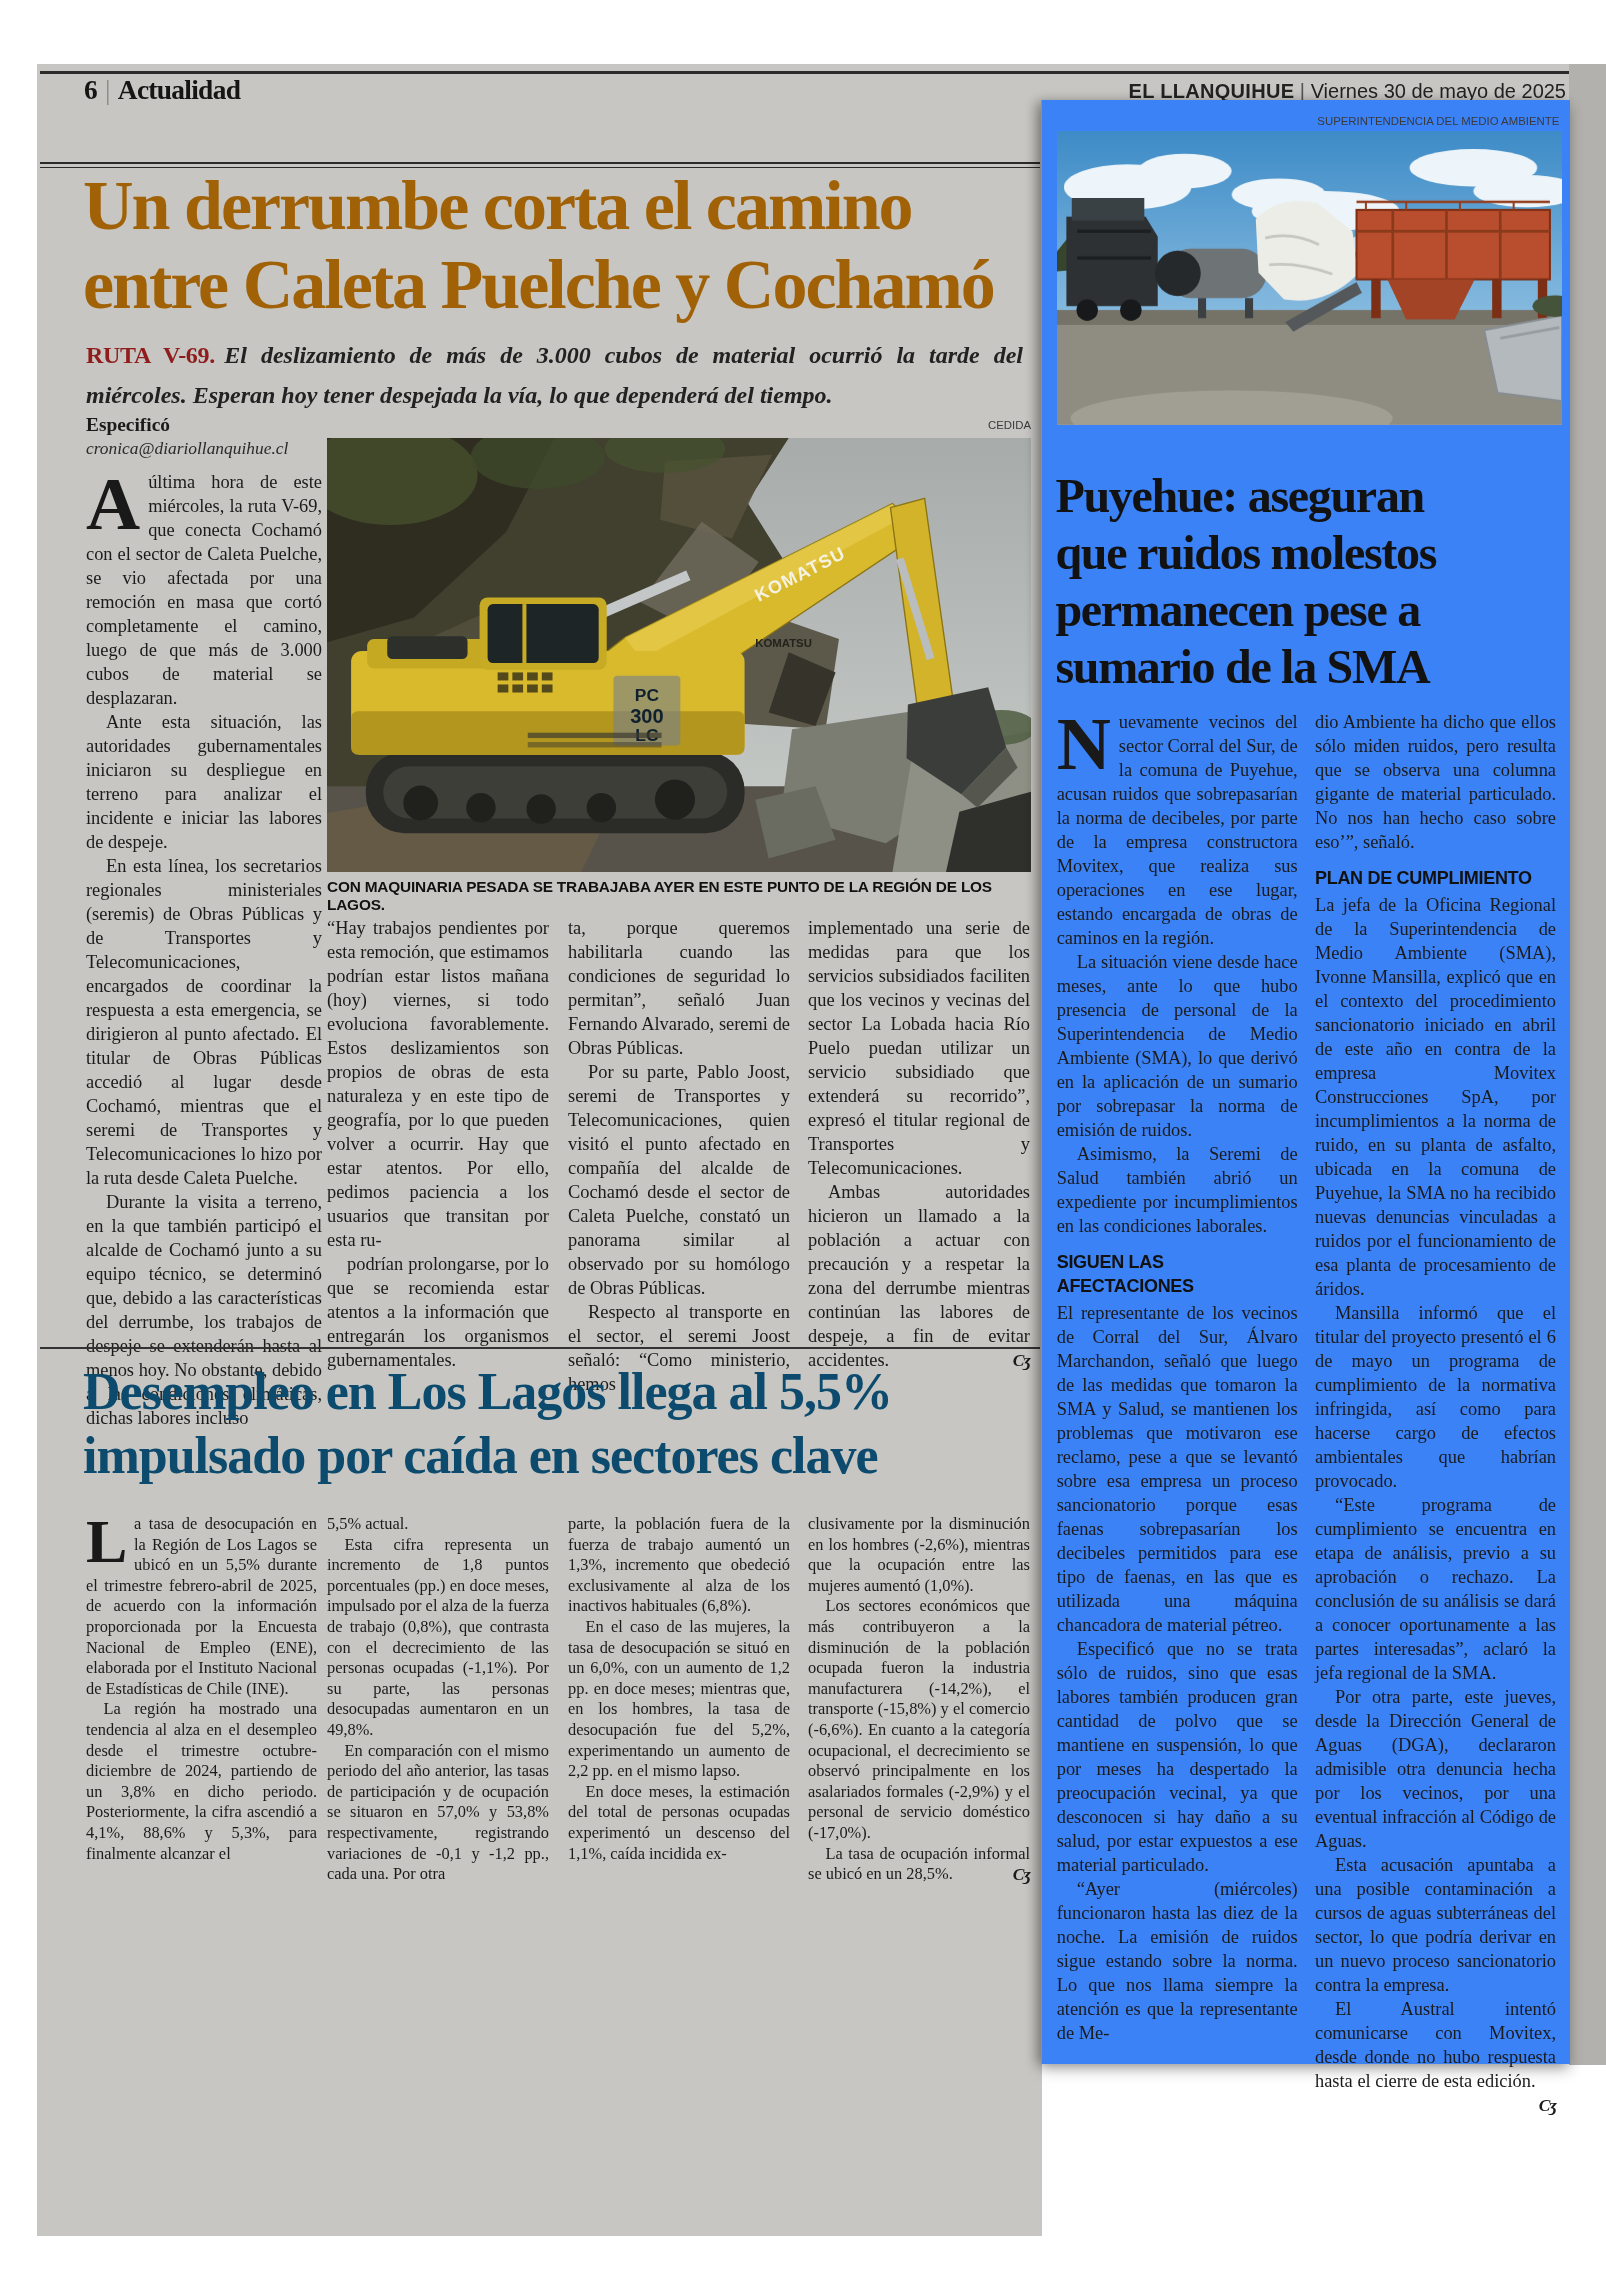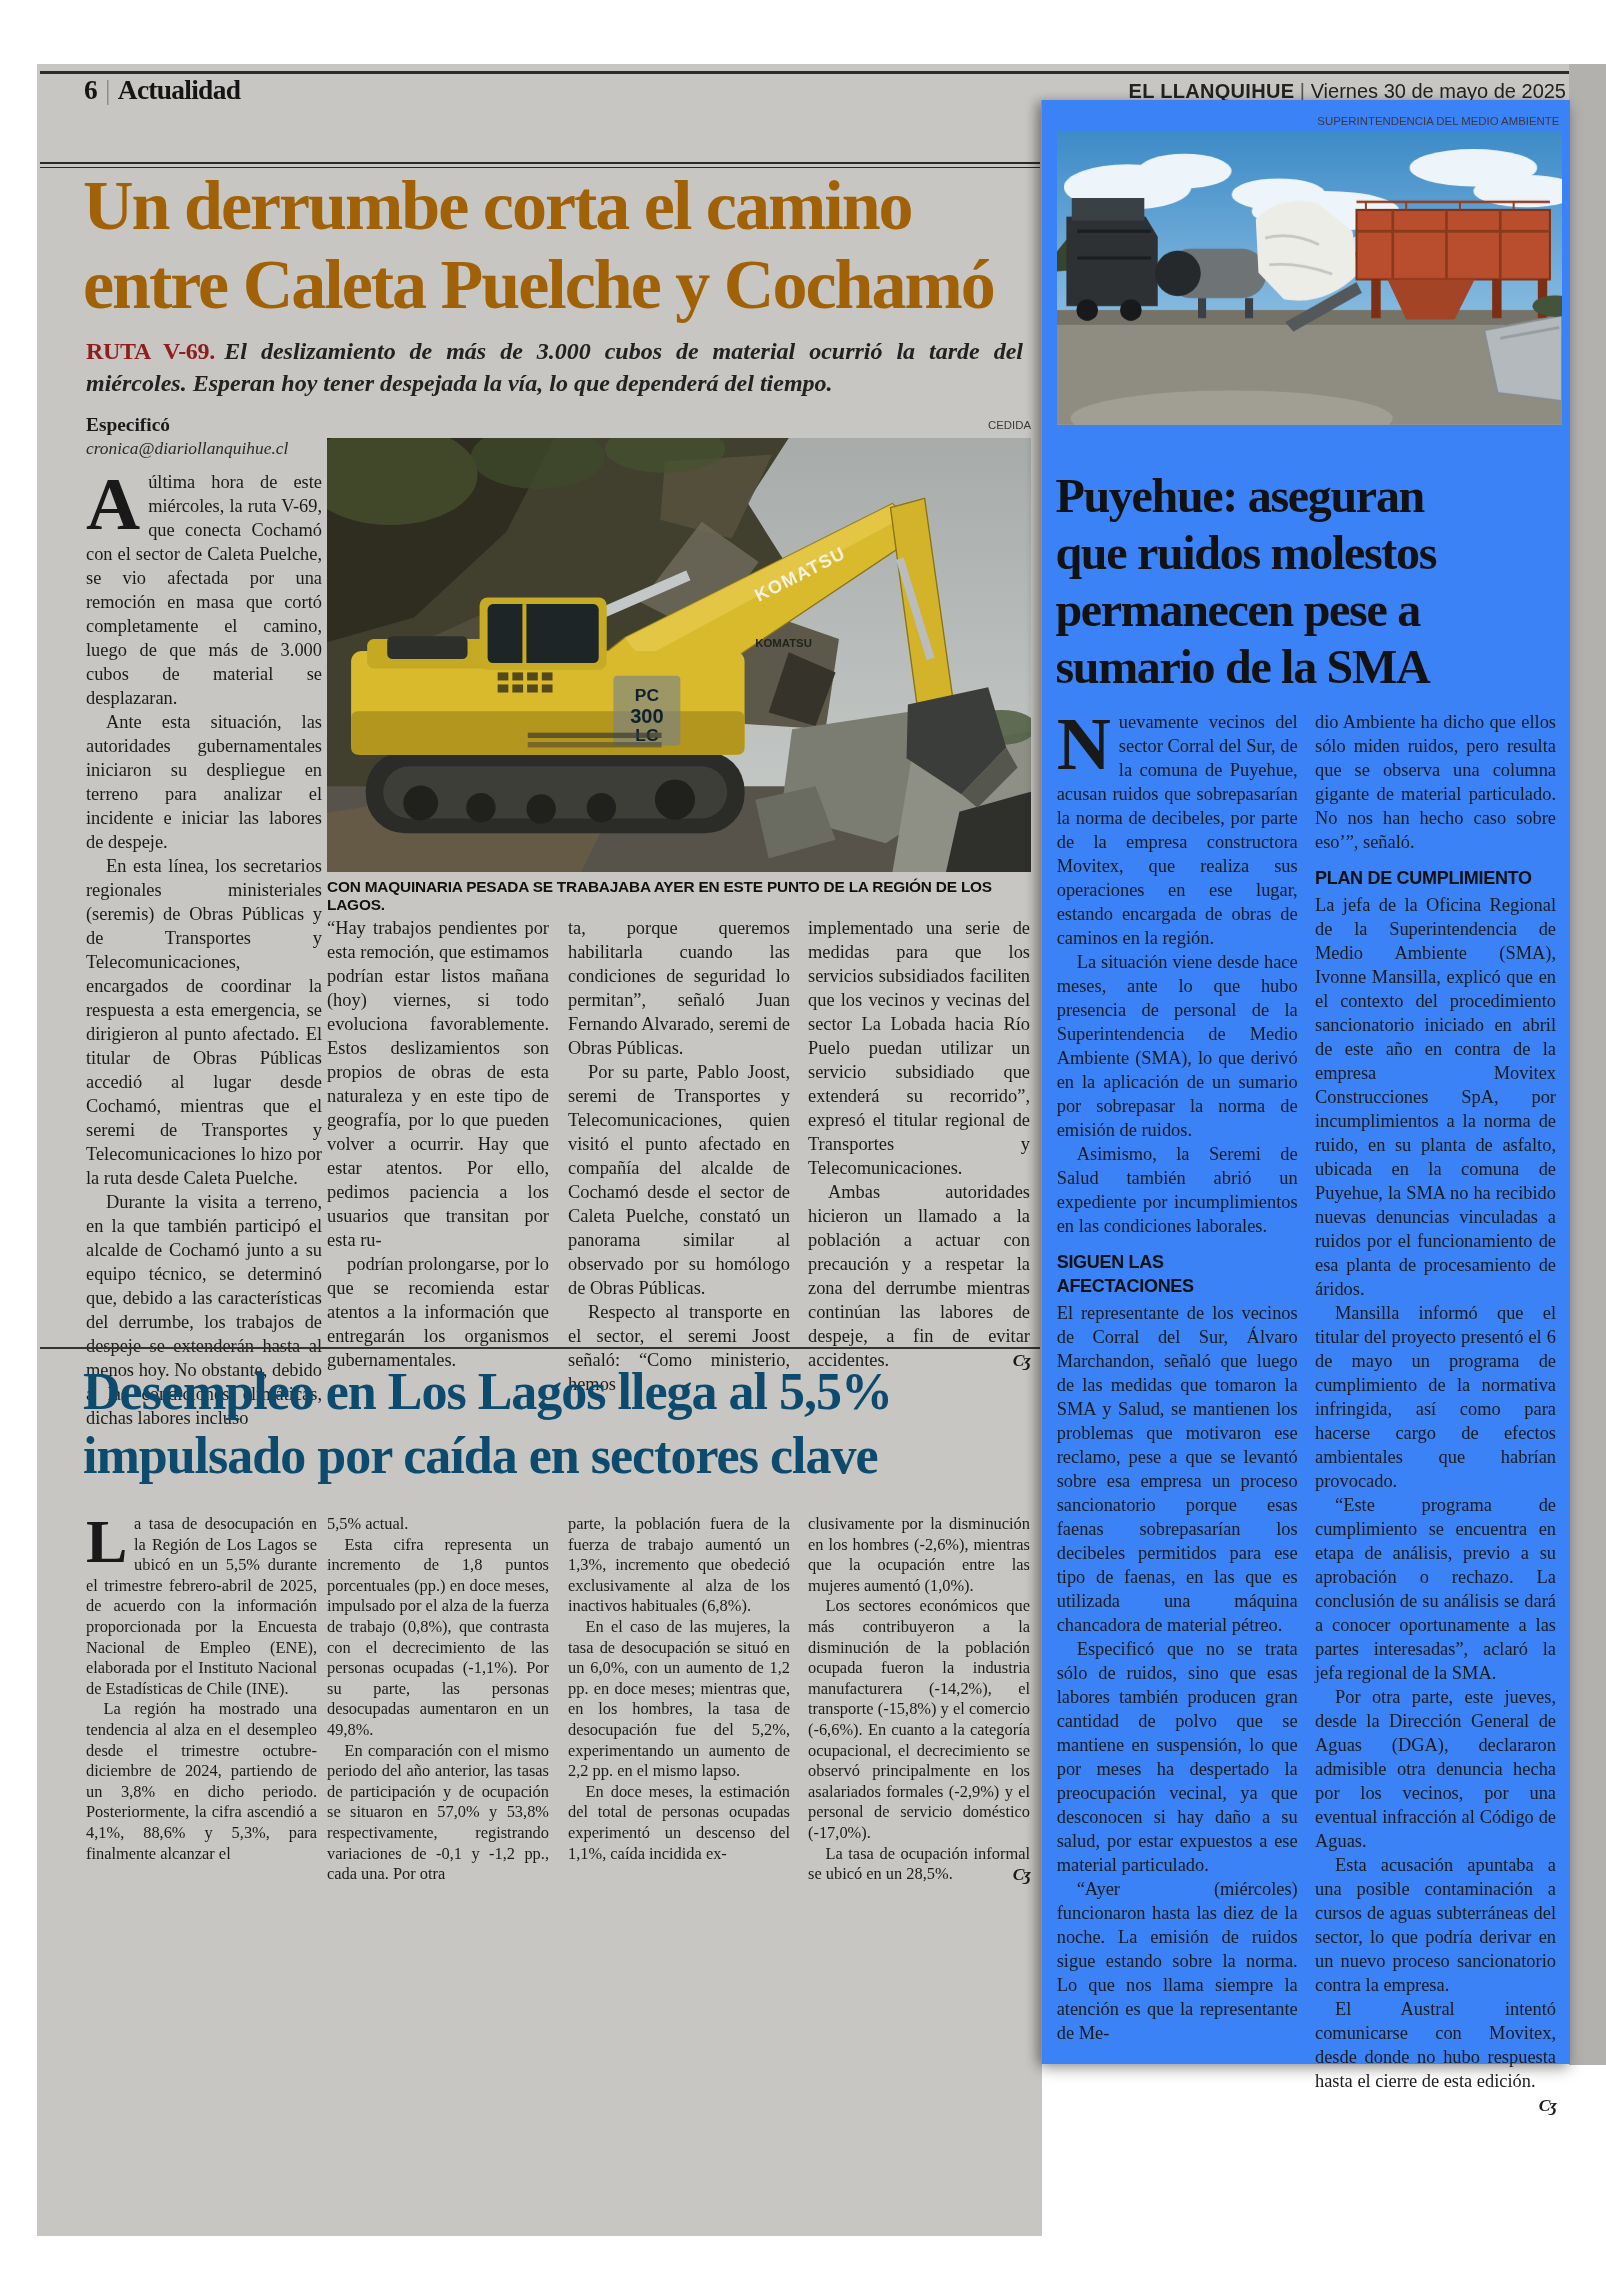--- a/index.html
+++ b/index.html
@@ -19,21 +19,21 @@
   .masthead{left:803px;top:80px;width:763px;text-align:right;
     font-family:"Liberation Sans",sans-serif;font-size:20px;color:#222;}
   .masthead .mh-name{font-weight:bold;letter-spacing:0.3px;}
   .masthead .mh-sep{white-space:pre;color:#555;}
   .masthead-rule{left:1098px;top:104px;width:472px;height:1.3px;background:#6f6f6f;}
   .double-rule{left:40px;top:162px;width:1000px;height:6px;
     border-top:2.7px solid #2a2a2a;border-bottom:1.3px solid #2a2a2a;box-sizing:border-box;}
   
   .main-headline{left:83px;top:166px;width:953px;margin:0;
     font-size:70px;line-height:79px;font-weight:bold;letter-spacing:-2px;color:#a16207;}
-  .deck{left:86px;top:335px;width:937px;margin:0;font-size:24px;line-height:32px;
+  .deck{left:86px;top:335px;width:937px;margin:0;font-size:24px;line-height:40px;
     font-style:italic;font-weight:bold;color:#222;text-align:justify;}
   .deck .kicker{font-style:normal;color:#8f1d1d;margin-right:9.4px;letter-spacing:-0.3px;}
   .byline-name{left:86px;top:414px;font-size:19.4px;font-weight:bold;}
   .byline-email{left:86px;top:438px;font-size:17.4px;font-style:italic;color:#2a2a2a;}
   
   .news-col{font-size:18.4px;line-height:24px;}
   .news-col .para{margin:0;text-align:justify;}
   .news-col .para:not(:first-child){text-indent:20px;}
   .small-col{font-size:16.4px;line-height:20.6px;}
   .small-col .para{margin:0;text-align:justify;}

